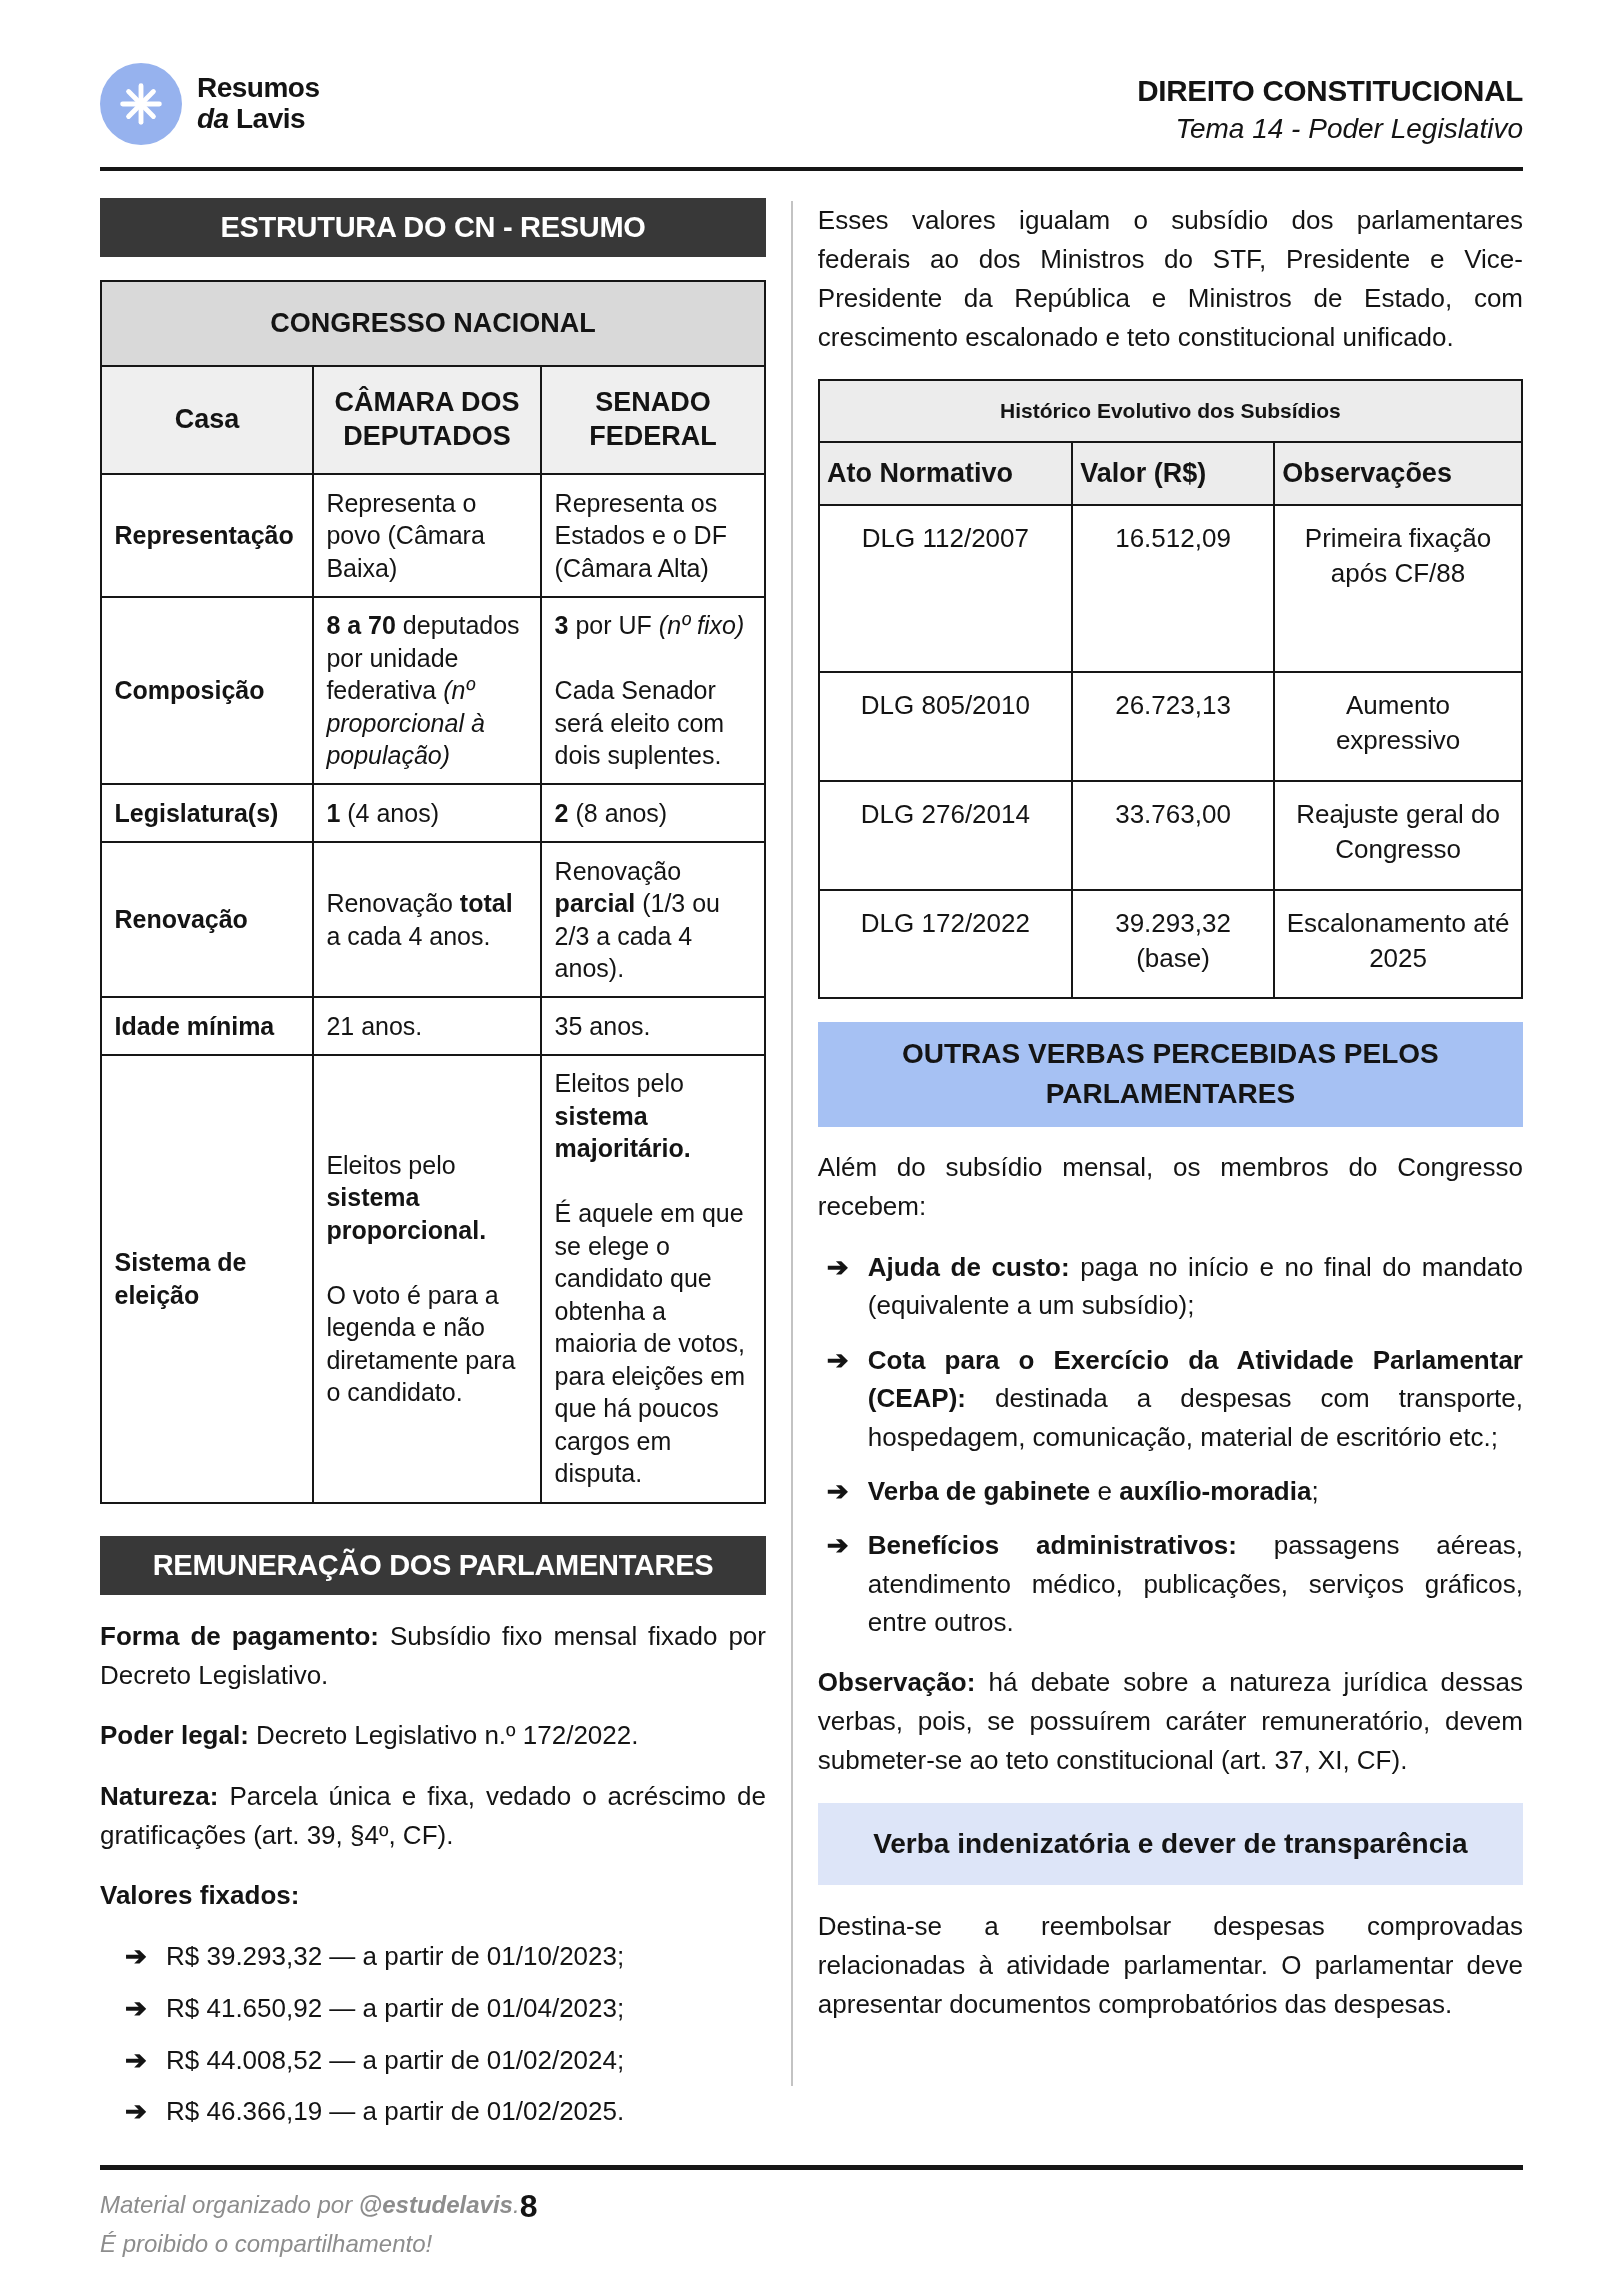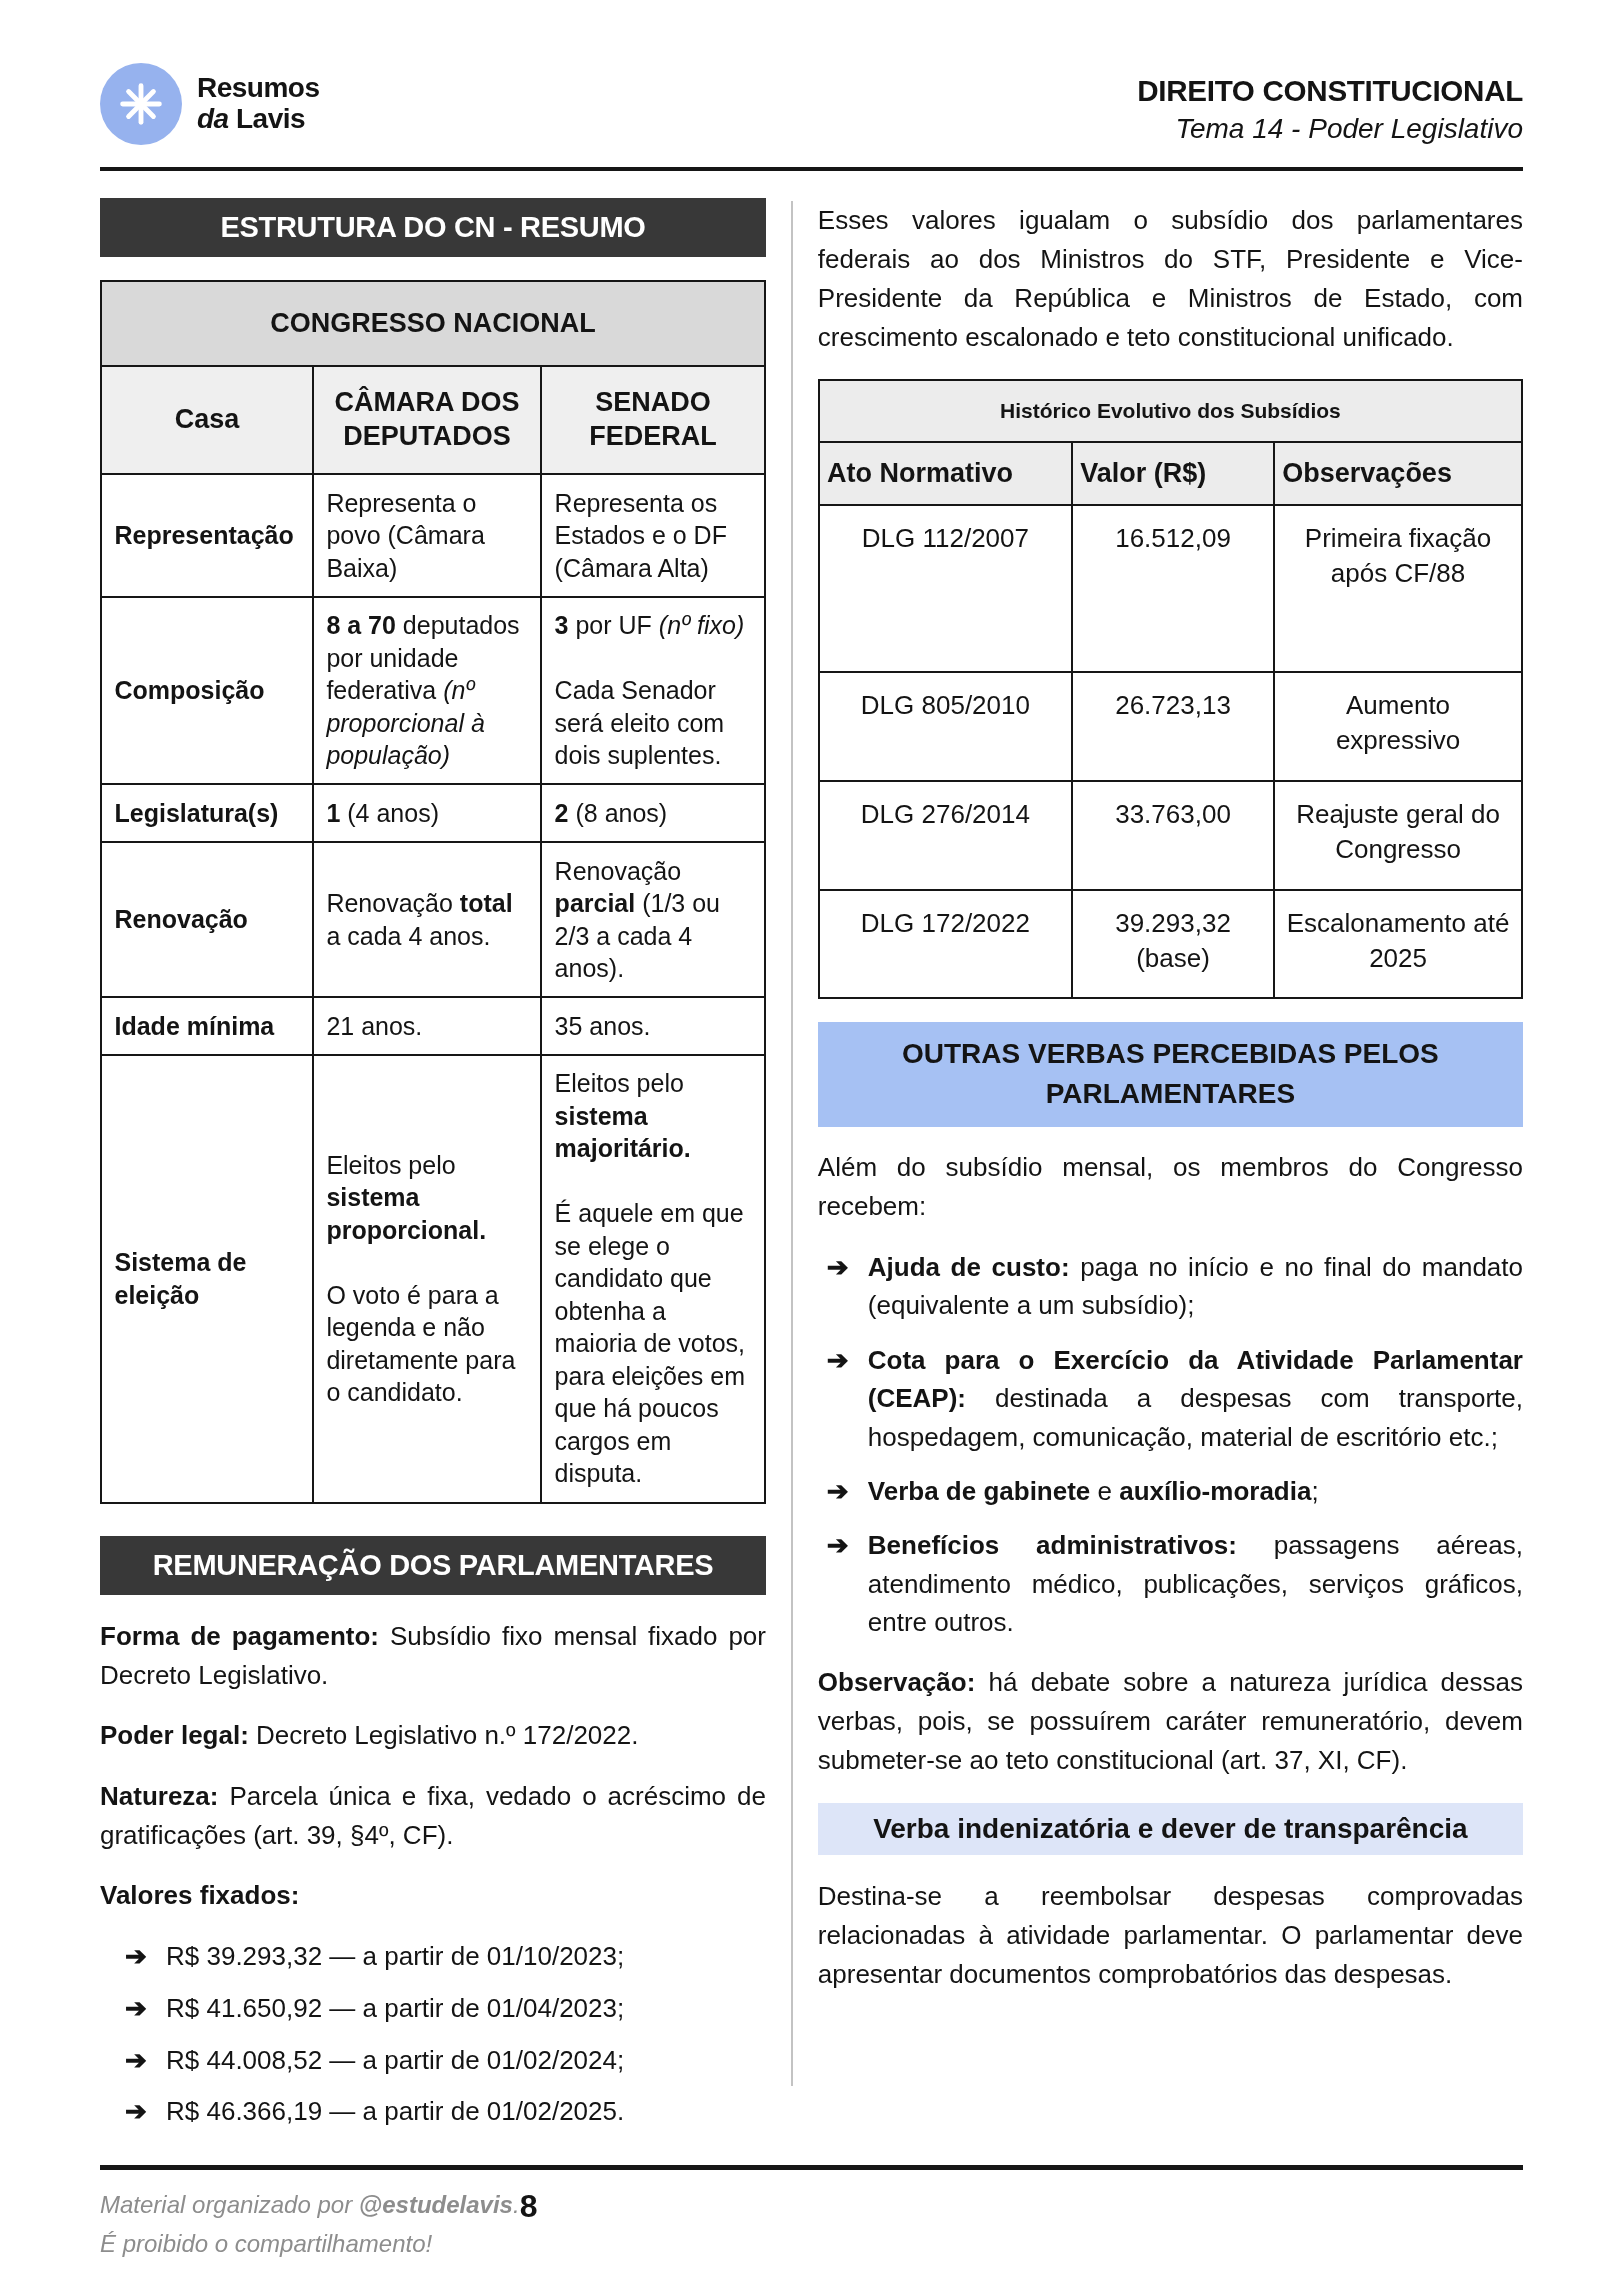--- a/index.html
+++ b/index.html
@@ -32,21 +32,21 @@
   .col-div   { width:1.8px; background:#c3c3c3; margin:3.6px 25px 54px 25px; flex:0 0 1.8px; }
   .col-right { flex:1; min-width:0; }
 
   
   .band-dark { background: var(--band-dark, #383838); color:#fff; font-weight:bold;
                text-align:center; font-size:29px; padding:13.4px 7.2px; letter-spacing:-0.3px; }
   .band-dark.second { margin-top:32px; }
   .band-blue { background: var(--band-blue, #a6c1f3); font-weight:bold; text-align:center;
                font-size:28px; line-height:1.45; padding:11.6px 54px; margin:23px 0 21.5px 0; }
   .band-blue-light { background: var(--band-blue-light, #dde5f8); font-weight:bold; text-align:center;
-               font-size:28px; padding:10px 9px; margin:23px 0 21.5px 0; }
+               font-size:28px; padding:25px 9px; margin:23px 0 21.5px 0; }
 
   
   table { border-collapse:collapse; width:100%; }
   .tbl th, .tbl td { border:2.7px solid #161616; }
 
   .cn-tbl { margin-top:23px; }
   .cn-tbl .title-cell { background:#d9d9d9; font-weight:bold; text-align:center;
                         font-size:27px; padding:24px 9px; }
   .cn-tbl th.colhead { background:#efefef; font-size:27px; padding:19px 7.2px; text-align:center; line-height:1.25; }
   .cn-tbl td { font-size:25px; line-height:1.3; padding:11.6px 12.5px; vertical-align:middle; background:#fff; }

